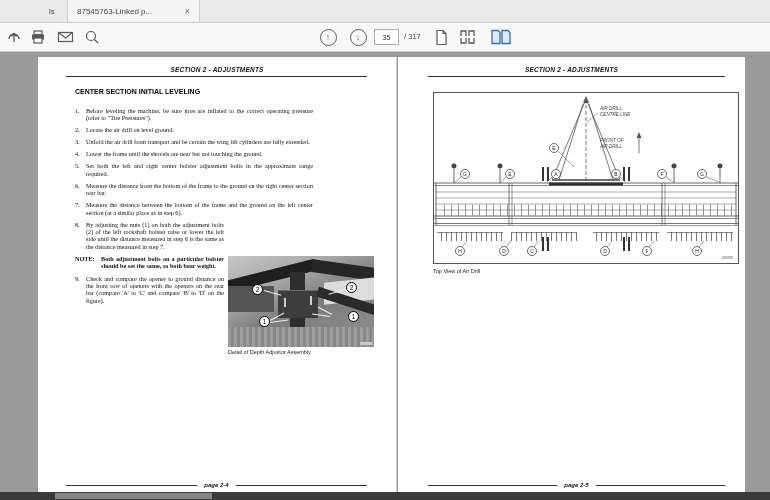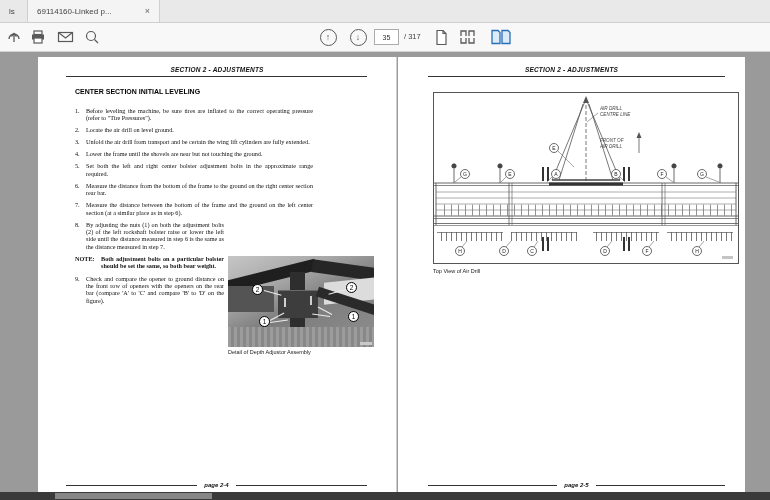--- a/index.html
+++ b/index.html
@@ -2,21 +2,21 @@
 <html><head>
 <meta charset="utf-8">
 <style>
   * { margin:0; padding:0; box-sizing:border-box; }
   html,body { width:770px; height:500px; overflow:hidden; background:#9a9a9a;
               font-family:"Liberation Sans", sans-serif; }
   .app { position:relative; width:770px; height:500px; }
 
   
   .tabbar { position:absolute; left:0; top:0; width:770px; height:23px;
-            background:#e9e9e9; border-bottom:1px solid #cfcfcf; display:flex; }
+            background:#e9e9e9; border-bottom:1px solid #cfcfcf; display:flex;padding-left:40px; }
   .tab { height:100%; display:flex; align-items:center; padding:0 9px;
          font-size:8px; color:#444; }
   .tab.partial { width:28px; border-right:1px solid #cfcfcf; }
   .tab.active { width:132px; background:#f4f4f4; border-right:1px solid #cfcfcf;
                 justify-content:space-between; }
   .tab-close { color:#666; font-size:9px; margin-left:6px; cursor:default; }
 
   
   .toolbar { position:absolute; left:0; top:23px; width:770px; height:29px;
              background:#f8f8f8; border-bottom:1px solid #d2d2d2; }
@@ -111,21 +111,21 @@
 </head>
 <body>
 
 <div class="app">
 
   <div class="tabbar">
     <div class="tab partial">
       <span>ls</span>
     </div>
     <div class="tab active">
-      <span>69114160-Linked p...</span>
+      <span>87545763-Linked p...</span>
       <span class="tab-close">×</span>
     </div>
   </div>
 
   <div class="toolbar">
     <div class="tbtn" style="left:3px;">
       <svg class="icon-svg" width="16" height="16" viewBox="0 0 16 16">
         <path d="M3 10 A5 5 0 0 1 13 10" fill="none" stroke="#5a5a5a" stroke-width="1.3"></path>
         <line x1="8" y1="13" x2="8" y2="5" stroke="#5a5a5a" stroke-width="1.3"></line>
         <path d="M5.5 7.5 L8 4.5 L10.5 7.5" fill="none" stroke="#5a5a5a" stroke-width="1.3"></path>

